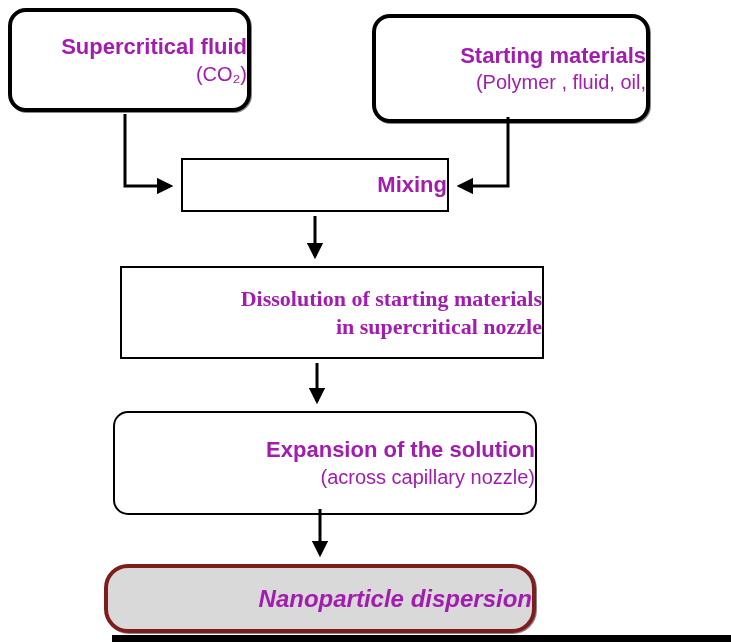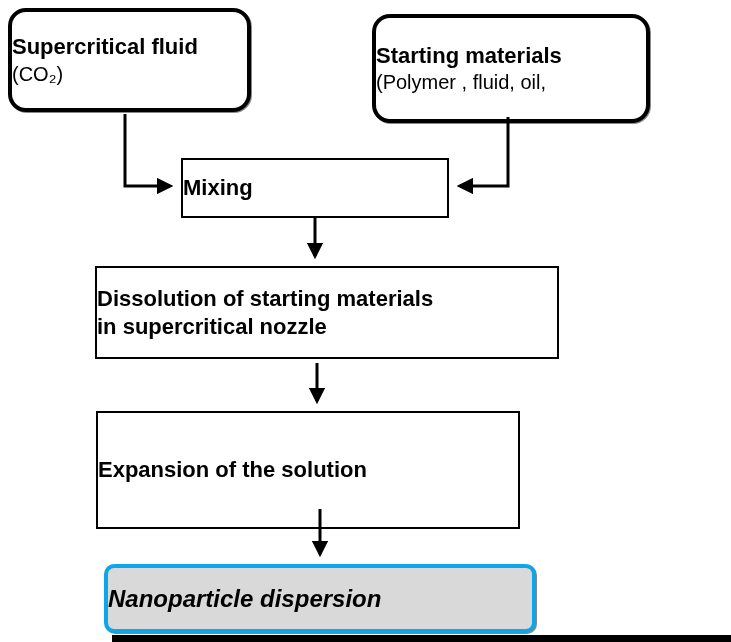--- a/index.html
+++ b/index.html
@@ -13,47 +13,47 @@
     width: 731px;
     height: 642px;
     background: #ffffff;
     overflow: hidden;
   }
   .box {
     position: absolute;
     background: #ffffff;
     display: flex;
     flex-direction: column;
-    align-items: flex-start;
+    align-items: flex-end;
     justify-content: center;
     text-align: center;
     box-sizing: border-box;
-    color: #000000;
+    color: #a21caf;
   }
   .rounded-thick {
     border: 4px solid #000000;
     border-radius: 18px;
     box-shadow: 1px 1px 0 #888;
   }
   .thin {
     border: 2px solid #000000;
   }
   .title {
     font-weight: bold;
     font-size: 22px;
     line-height: 1.25;
   }
   .subtitle {
     font-weight: normal;
     font-size: 20px;
     line-height: 1.3;
   }
   .result-box {
-    border: 4px solid #0ea5e9;
-    border-radius: 10px;
+    border: 4px solid #7f1d1d;
+    border-radius: 24px;
     background: #d9d9d9;
     box-shadow: 1px 1px 0 #888;
   }
   .result-label {
     font-weight: bold;
     font-style: italic;
     font-size: 24px;
   }
   #arrow-layer {
     position: absolute;
@@ -78,31 +78,32 @@
   <div class="box rounded-thick" style="left:8px; top:8px; width:243px; height:104px;">
     <div class="title">Supercritical fluid</div>
     <div class="subtitle">(CO₂)</div>
   </div>
 
   <div class="box rounded-thick" style="left:372px; top:14px; width:278px; height:109px;">
     <div class="title">Starting materials</div>
     <div class="subtitle">(Polymer , fluid, oil,</div>
   </div>
 
-  <div class="box thin" style="left:181px; top:158px; width:268px; height:60px;">
+  <div class="box thin" style="left:181px; top:158px; width:268px; height:54px;">
     <div class="title">Mixing</div>
   </div>
 
-  <div class="box thin" style="left:95px; top:266px; width:464px; height:93px;">
+  <div class="box thin" style="left:120px; top:266px; width:424px; height:93px;font-family:Liberation Serif, serif;">
     <div class="title">Dissolution of starting materials</div>
     <div class="title">in supercritical nozzle</div>
   </div>
 
-  <div class="box thin" style="left:96px; top:411px; width:424px; height:118px;">
+  <div class="box thin" style="left:113px; top:411px; width:424px; height:104px;border-radius:15px;">
     <div class="title">Expansion of the solution</div>
+    <div class="subtitle">(across  capillary nozzle)</div>
   </div>
 
   <div class="box result-box" style="left:104px; top:564px; width:432px; height:69px;">
     <div class="result-label">Nanoparticle  dispersion</div>
   </div>
 
   <svg id="arrow-layer" width="731" height="642" viewBox="0 0 731 642">
     <defs>
       <marker id="arrowhead" viewBox="0 0 10 10" refX="8" refY="5" markerWidth="5.5" markerHeight="5.5" orient="auto-start-reverse">
         <path d="M0,0 L10,5 L0,10 z" fill="#000000"></path>

